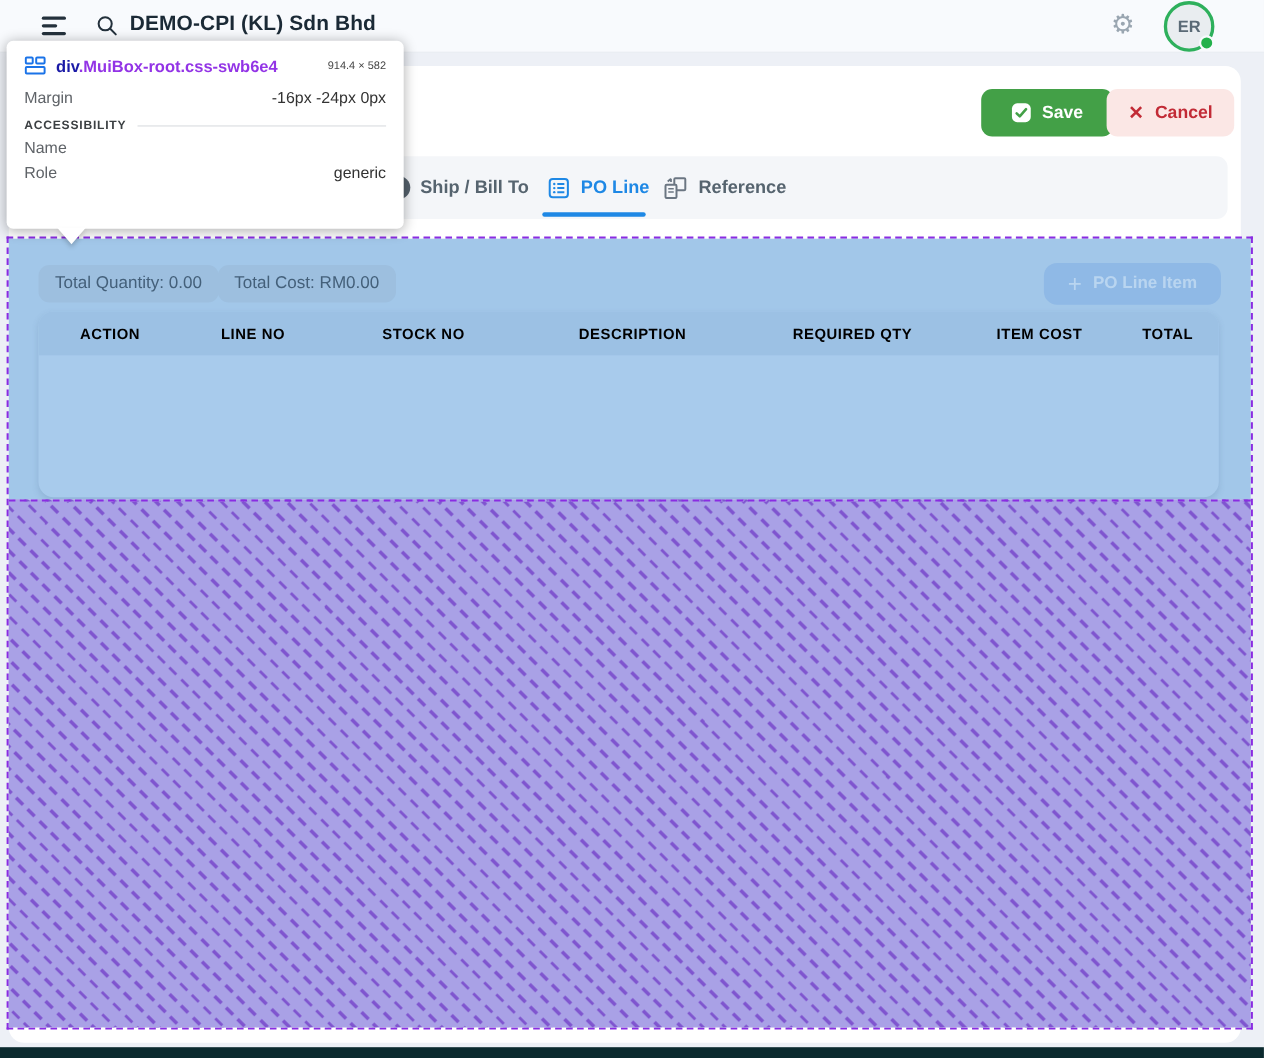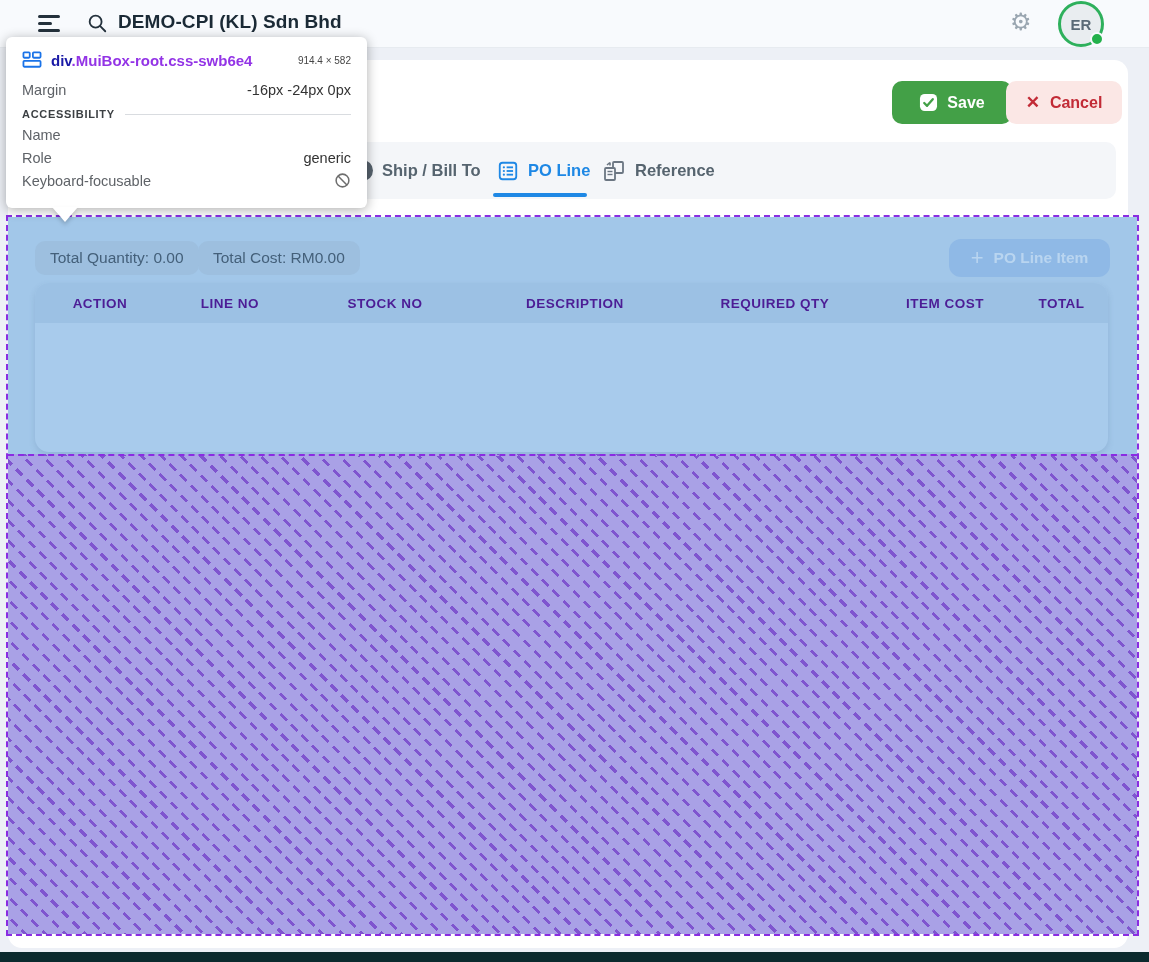--- a/index.html
+++ b/index.html
@@ -60,21 +60,21 @@
   .chip1 { left:27px; }
   .chip2 { left:190px; }
   .btn-addline { position:absolute; left:941px; top:22px; width:161px; height:38px; background:#8fb9e6;
     border:none; border-radius:12px; color:#b9d5f0; font-size:15.5px; font-weight:700; cursor:pointer;
     display:flex; align-items:center; justify-content:center; gap:10px;
     font-family:"Liberation Sans", sans-serif; }
   .btn-addline .plus { font-size:22px; font-weight:400; line-height:1; }
   .table-paper { position:absolute; left:27px; top:66px; width:1073px; height:169px;
     background:#a8cbec; border-radius:14px; overflow:hidden; box-shadow:0 3px 6px rgba(70,100,140,.18); }
   .thead { display:flex; height:40px; background:#9cc1e4; align-items:center;
-    font-size:13.5px; font-weight:700; color:#4c1d95; letter-spacing:.5px; }
+    font-size:13.5px; font-weight:700; color:#000000; letter-spacing:.5px; }
   .th { text-align:center; }
   .th:nth-child(1){ width:130px; } .th:nth-child(2){ width:130px; }
   .th:nth-child(3){ width:180px; } .th:nth-child(4){ width:200px; }
   .th:nth-child(5){ width:200px; } .th:nth-child(6){ width:140px; }
   .th:nth-child(7){ width:93px; }
 
   
   .bottom-bar { position:absolute; left:0; top:952px; width:1149px; height:10px; background:#0b2a2e; z-index:6; }
 
   
@@ -202,23 +202,16 @@
     <span class="tt-a11y-title">ACCESSIBILITY</span>
     <span class="tt-a11y-line"></span>
   </div>
   <div class="tt-row tt-r">
     <span>Name</span>
   </div>
   <div class="tt-row tt-r">
     <span>Role</span>
     <span class="tt-val">generic</span>
   </div>
-  <div class="tt-row tt-r">
-    <span>Keyboard-focusable</span>
-    <svg class="tt-val" width="17" height="17" viewBox="0 0 20 20">
-      <circle cx="10" cy="10" r="7.5" fill="none" stroke="#6e6e6e" stroke-width="1.8"></circle>
-      <line x1="4.8" y1="4.8" x2="15.2" y2="15.2" stroke="#6e6e6e" stroke-width="1.8"></line>
-    </svg>
-  </div>
 </div>
 <div class="tt-arrow"></div>
 
 <div class="bottom-bar"></div>
 
 </body></html>

